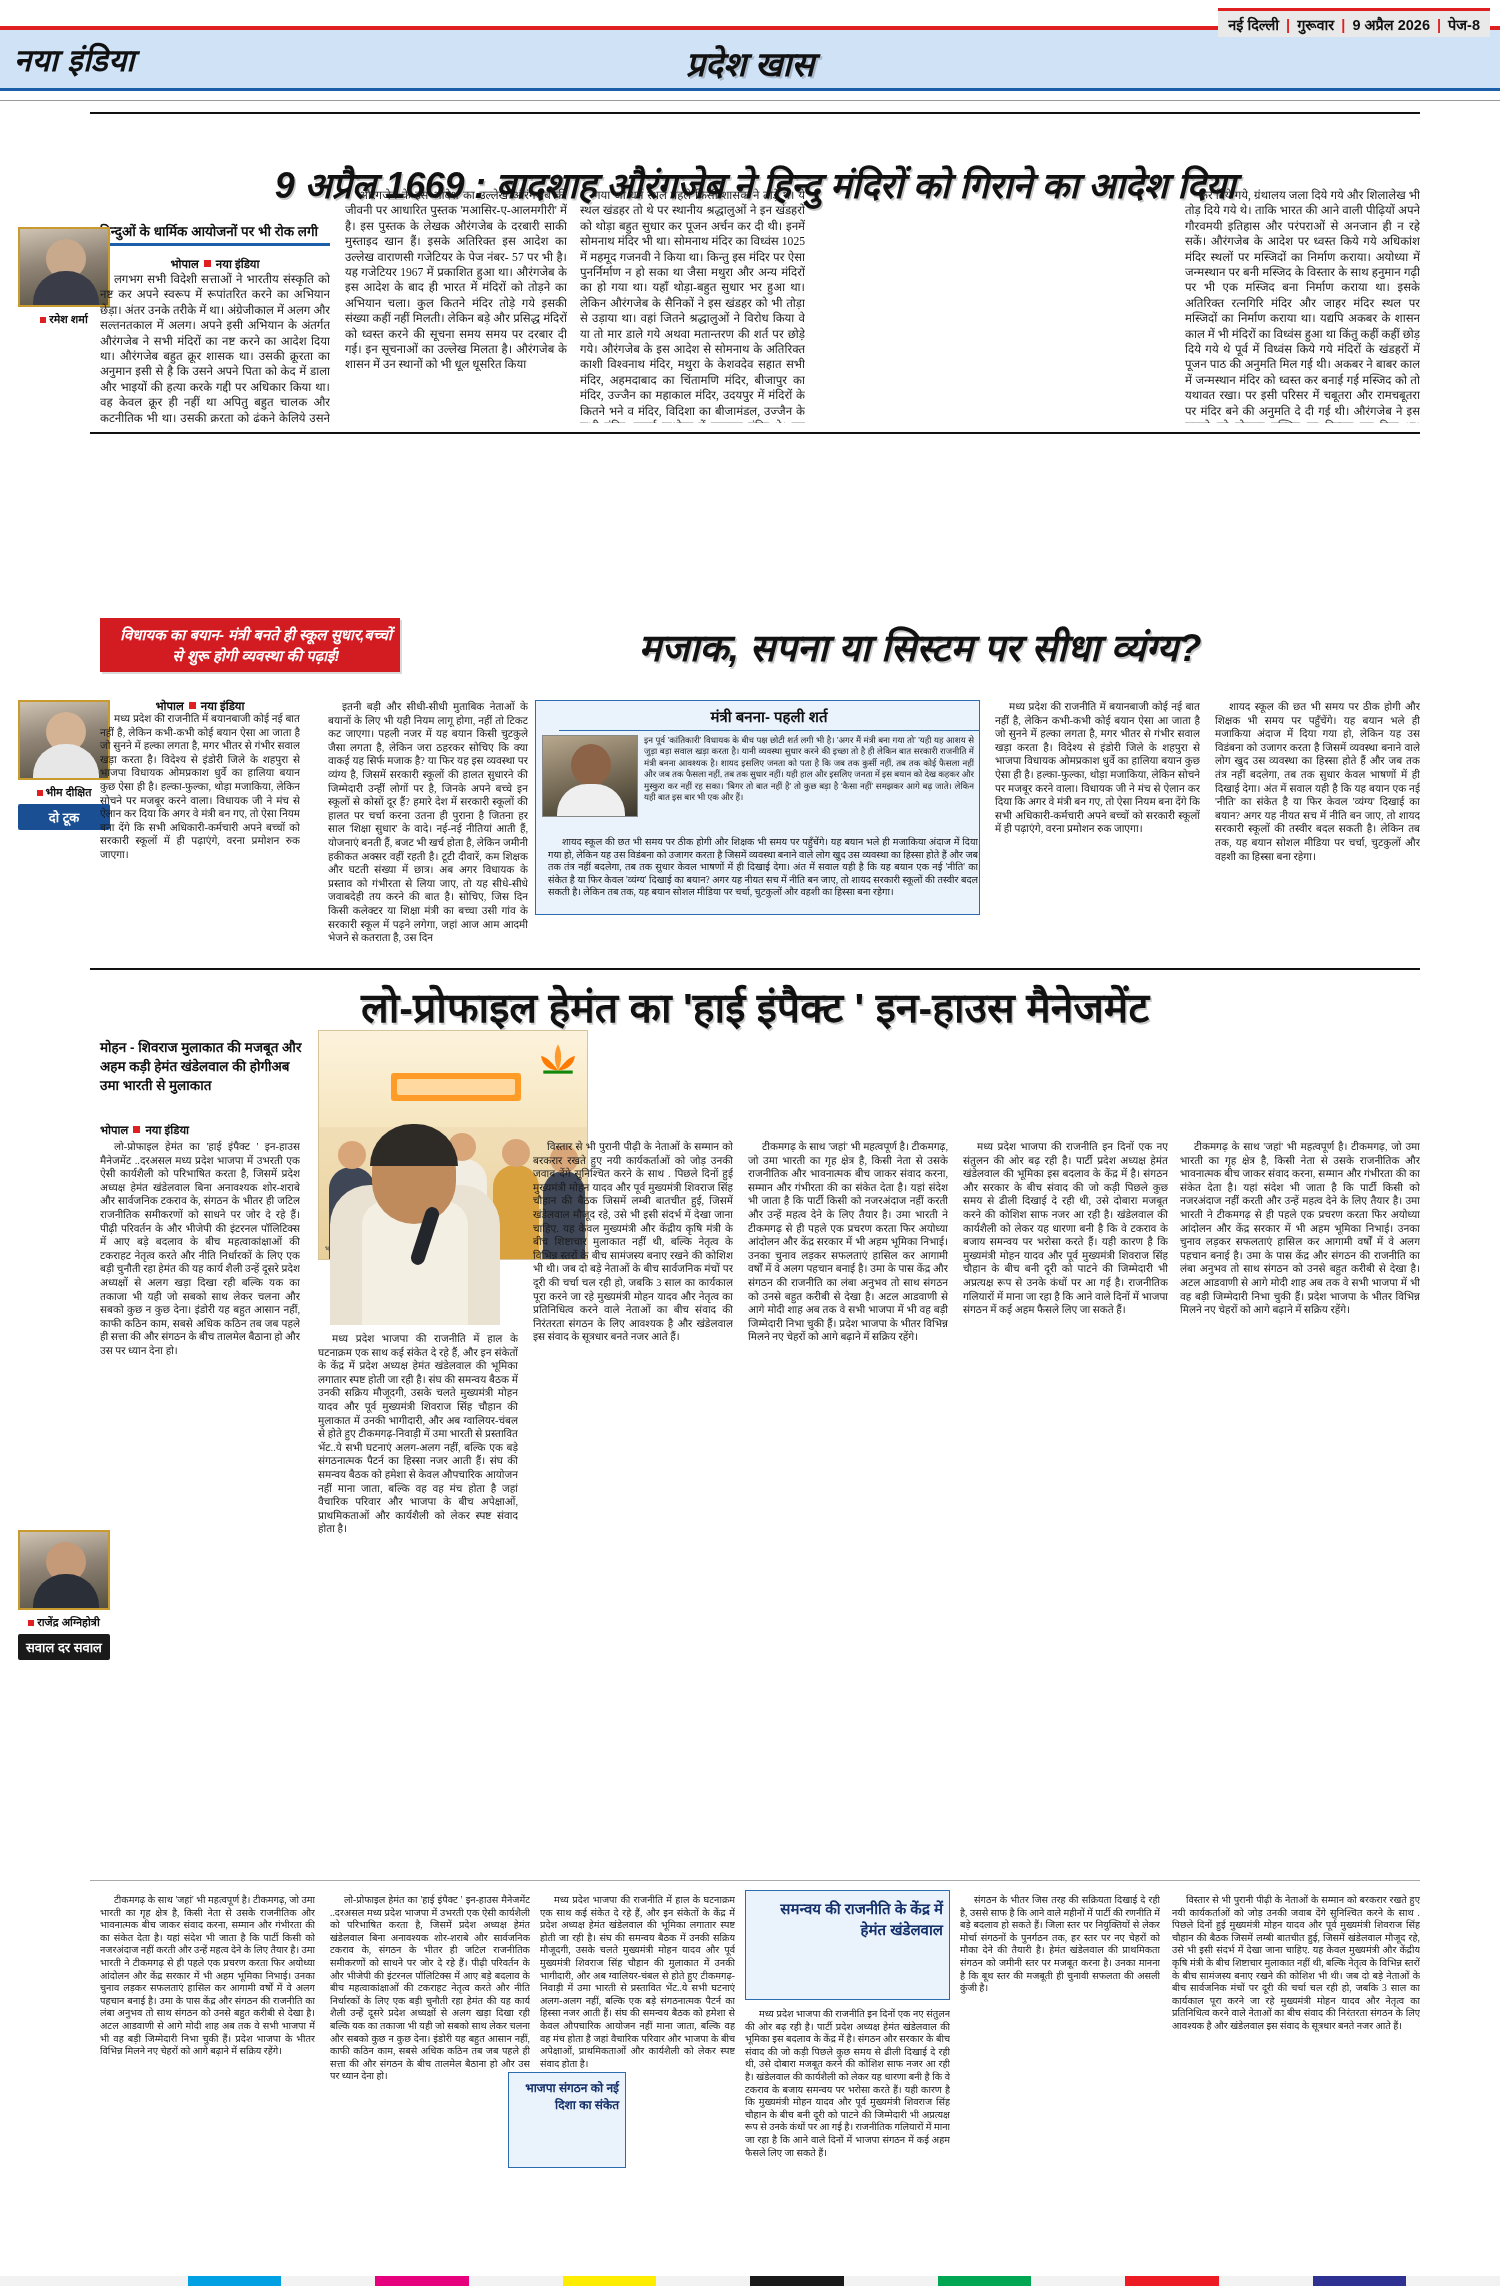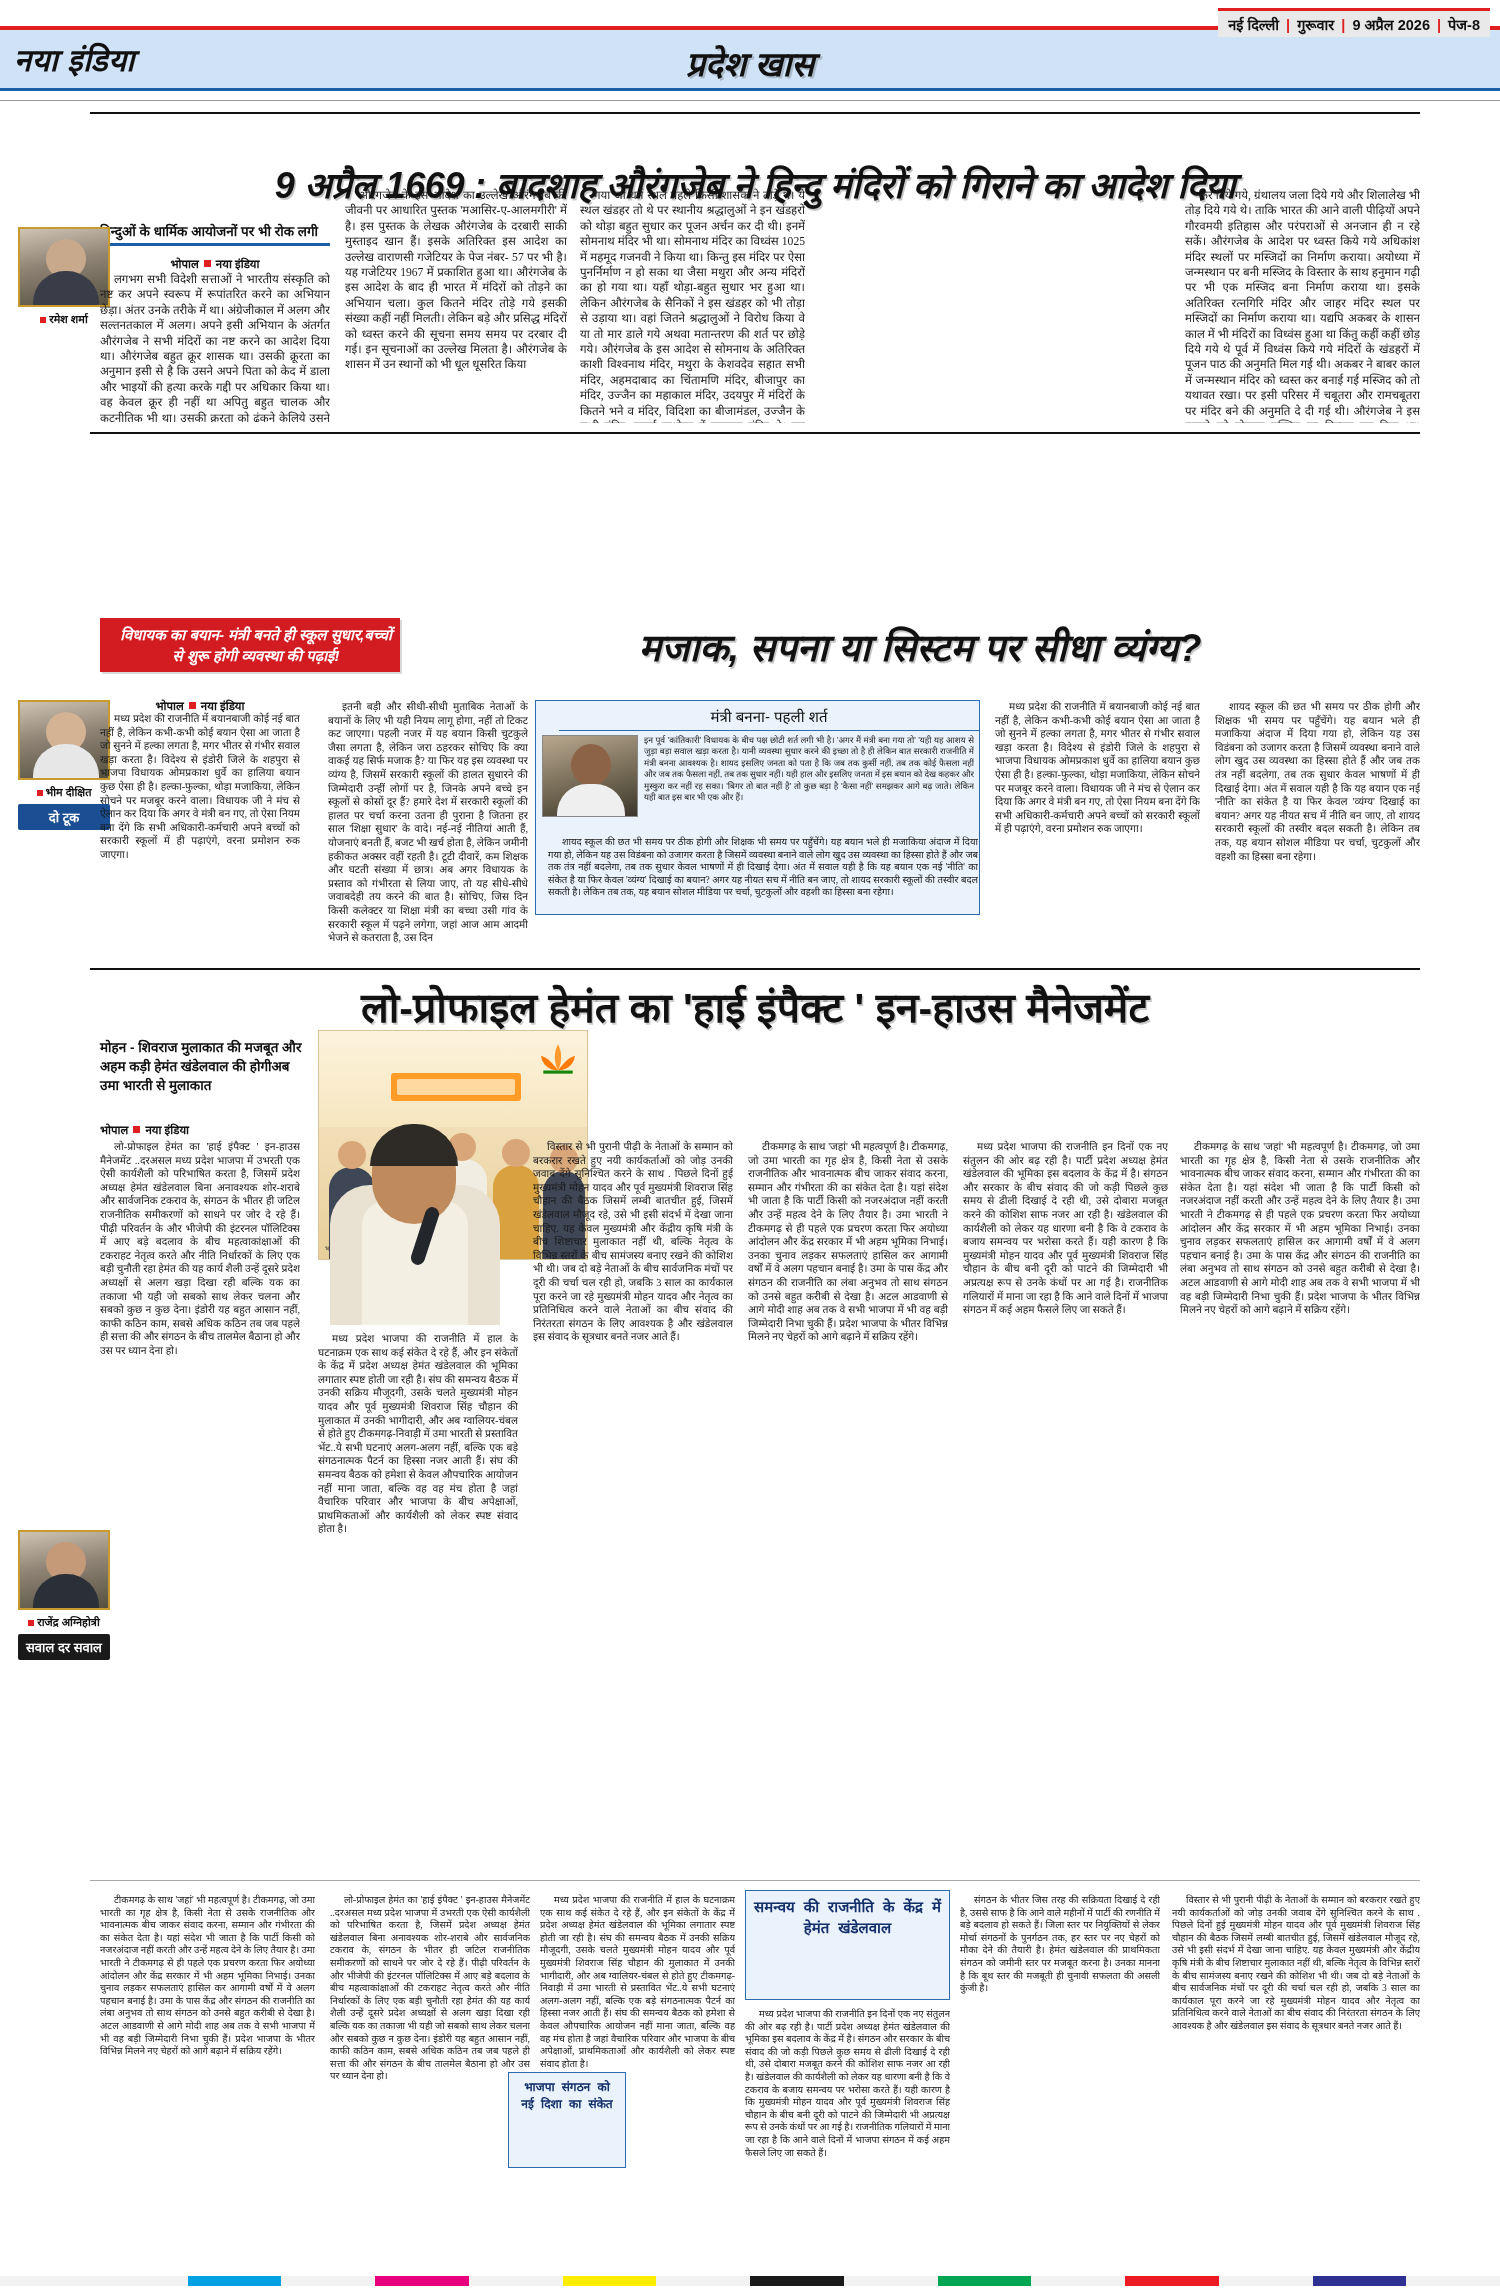--- a/index.html
+++ b/index.html
@@ -123,21 +123,21 @@
     text-align: center; text-shadow: 1.5px 1.5px 0 rgba(0,0,0,.22);
   }
 
   
   .minister-box {
     position: absolute; left: 535px; top: 700px; width: 445px; height: 215px;
     border: 1px solid #2b6cb0; background: #eaf2fb;
   }
   .minister-title {
     background: #eaf2fb; color: #111; text-align: center;
-    font-family: "Liberation Sans", sans-serif; font-weight: 400;
+    font-family: "Liberation Sans", sans-serif; font-weight: 700;
     font-size: 15px; padding: 5px 0 4px; border-bottom: 1px solid #2b6cb0; margin-left: 23px;
   }
   .minister-photo {
     position: absolute; left: 6px; top: 34px; width: 96px; height: 82px;
     border: 1px solid #888;
     background: linear-gradient(165deg,#b9a88f 0%, #6e6450 60%, #3b372c 100%);
     overflow: hidden;
   }
   .minister-photo::before{ content:""; position:absolute; left:28px; top:8px; width:40px; height:42px; border-radius:50%; background:#8d6348;}
   .minister-photo::after{ content:""; position:absolute; left:14px; bottom:0; width:68px; height:32px; border-radius:30px 30px 0 0; background:#efefef;}
@@ -181,22 +181,22 @@
   .sp-vest { position:absolute; left:62px; bottom:0; width:106px; height:124px; background:#f3efe3; border-radius:24px 24px 0 0;}
   .sp-head { position:absolute; left:72px; top:18px; width:84px; height:96px; border-radius:44px; background:#c08b5c;}
   .sp-hair { position:absolute; left:70px; top:14px; width:88px; height:42px; border-radius:44px 44px 0 0; background:#2e2a26;}
   .sp-mic  { position:absolute; left:118px; top:96px; width:14px; height:60px; background:#23262b; border-radius:7px; transform:rotate(18deg);}
 
   
   .blue-box {
     position: absolute; border: 1px solid #2b6cb0; background: #eaf2fb;
   }
   .blue-box .bb-title {
-    font-family: Liberation Mono, monospace; font-weight: 700;
-    color: #14306b; text-align: center; font-size: 15px; line-height: 21px;
+    font-family: Liberation Sans, sans-serif; font-weight: 700;
+    color: #14306b; text-align: right; font-size: 15px; line-height: 21px;
     padding: 7px 6px 6px;
   }
 
   
   .colorbar { position:absolute; left:0; bottom:4px; width:1500px; height:10px; display:flex; }
   .colorbar span { flex:1 1 auto; height:10px; }
 </style>
 </head>
 <body>
 

